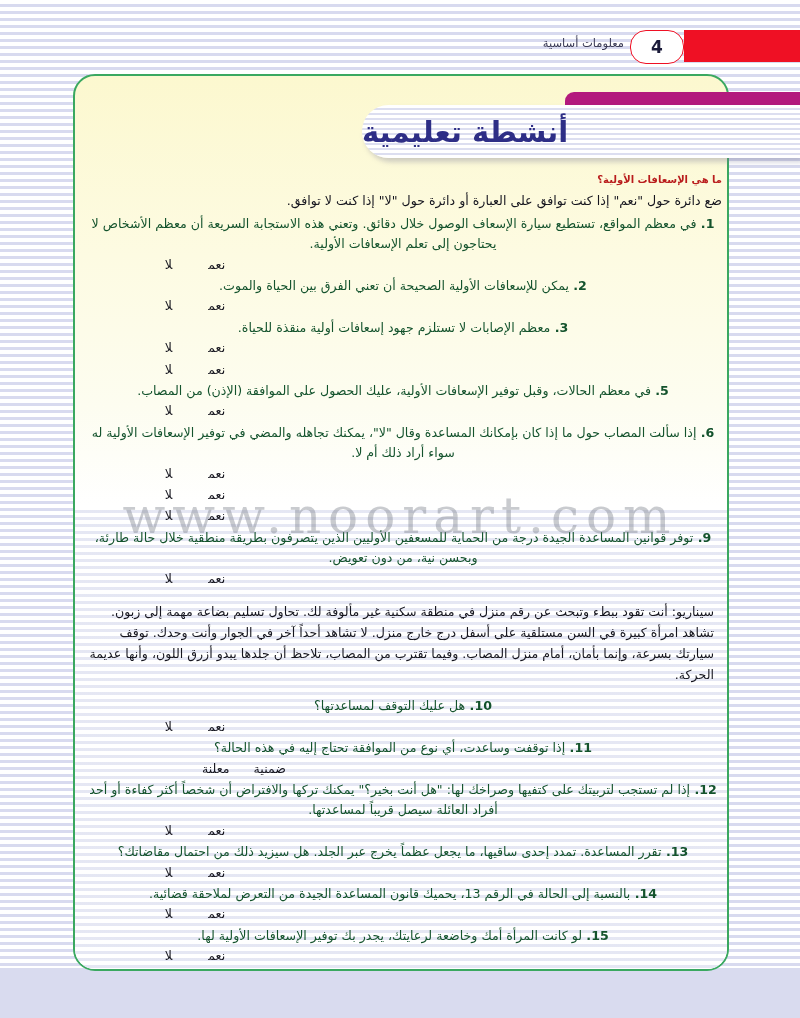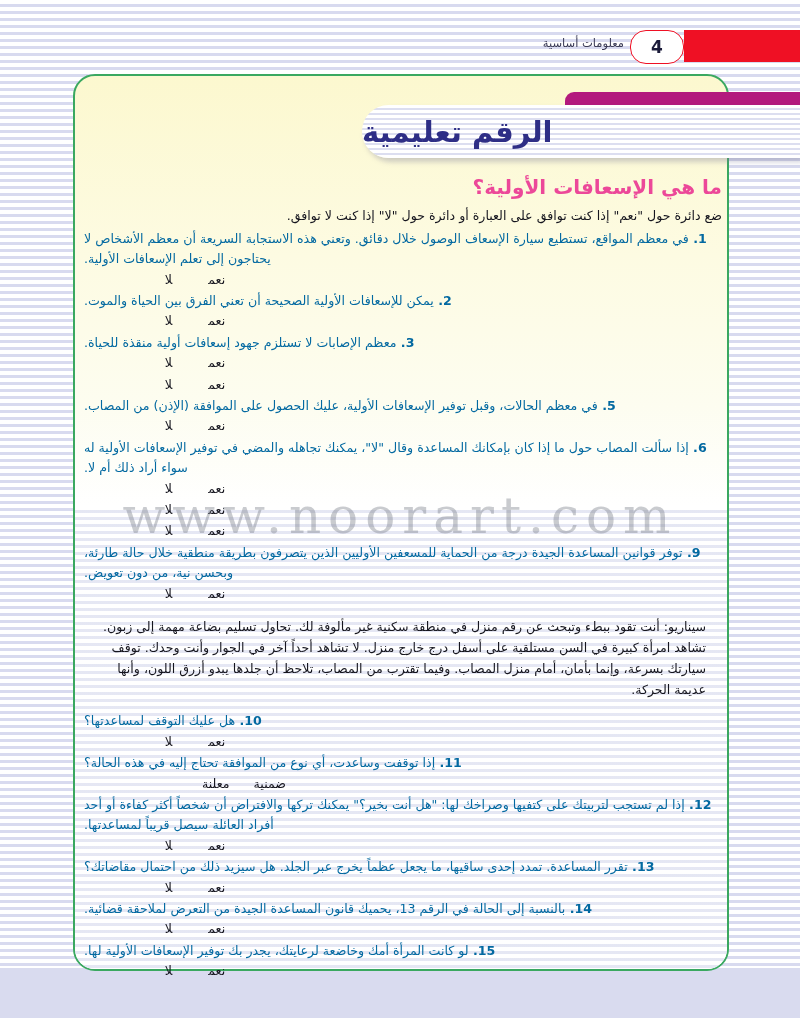--- a/index.html
+++ b/index.html
@@ -103,44 +103,44 @@
   }
 
   
   .content{
     position:absolute;top:172px;left:84px;width:638px;
     z-index:7;direction:rtl;text-align:right;
     font-family:"DejaVu Sans","Liberation Sans",sans-serif;
     color:#15151e;
   }
   .section-title{
-    font-weight:bold;font-size:20px;color:#ec4899;
+    font-weight:bold;font-size:10px;color:#b91c1c;
     margin:0 0 4px 0;line-height:1.5;
   }
   .instruction{
     font-size:12.6px;line-height:1.58;margin:0 0 3px 0;color:#15151e;
   }
 
   .qlist{list-style:none;margin:0;padding:0;}
   .qrow{margin:0 0 1px 0;}
   .qtext{
-    font-size:12.6px;line-height:1.62;color:#0369a1;
-    text-align:left;
+    font-size:12.6px;line-height:1.62;color:#14532d;
+    text-align:center;
     display:block;
   }
   .qnum{font-weight:bold;}
 
   
   .ans-inline{
     display:block;text-align:center;
     font-size:12.6px;line-height:1.62;
   }
 
   .scenario{
-    font-size:12.6px;line-height:1.66;margin:13px 16px 11px 0;
+    font-size:12.6px;line-height:1.66;margin:13px 8px 11px 0;
     text-align:right;color:#15151e;
   }
 
   
   .watermark{
     position:absolute;left:0;right:0;top:486px;height:60px;
     z-index:9;pointer-events:none;
     display:flex;align-items:center;justify-content:center;
     font-family:"DejaVu Serif","Liberation Serif",serif;
     font-size:50px;letter-spacing:7px;
@@ -160,21 +160,21 @@
   <div class="header-label">معلومات أساسية</div>
 </div>
 
 <div class="frame">
   <div class="frame-stripes"></div>
 </div>
 
 <div class="banner-wrap">
   <div class="banner-accent"></div>
   <div class="banner-plate"></div>
-  <div class="banner-title">الرقم تعليمية</div>
+  <div class="banner-title">أنشطة تعليمية</div>
 </div>
 
 <div class="content">
   <div class="section-title">ما هي الإسعافات الأولية؟</div>
   <div class="instruction">ضع دائرة حول "نعم" إذا كنت توافق على العبارة أو دائرة حول "لا" إذا كنت لا توافق.</div>
   <div id="question-list" class="qlist">
       <div class="qrow">
         <div class="qtext"><span class="qnum">1. </span>في معظم المواقع، تستطيع سيارة الإسعاف الوصول خلال دقائق. وتعني هذه الاستجابة السريعة أن معظم الأشخاص لا يحتاجون إلى تعلم الإسعافات الأولية.</div>
         <div class="ans-inline"><span class="opt" style="margin-right: 416px;">نعم</span><span class="opt" style="margin-right: 36px;">لا</span></div>
       </div>

